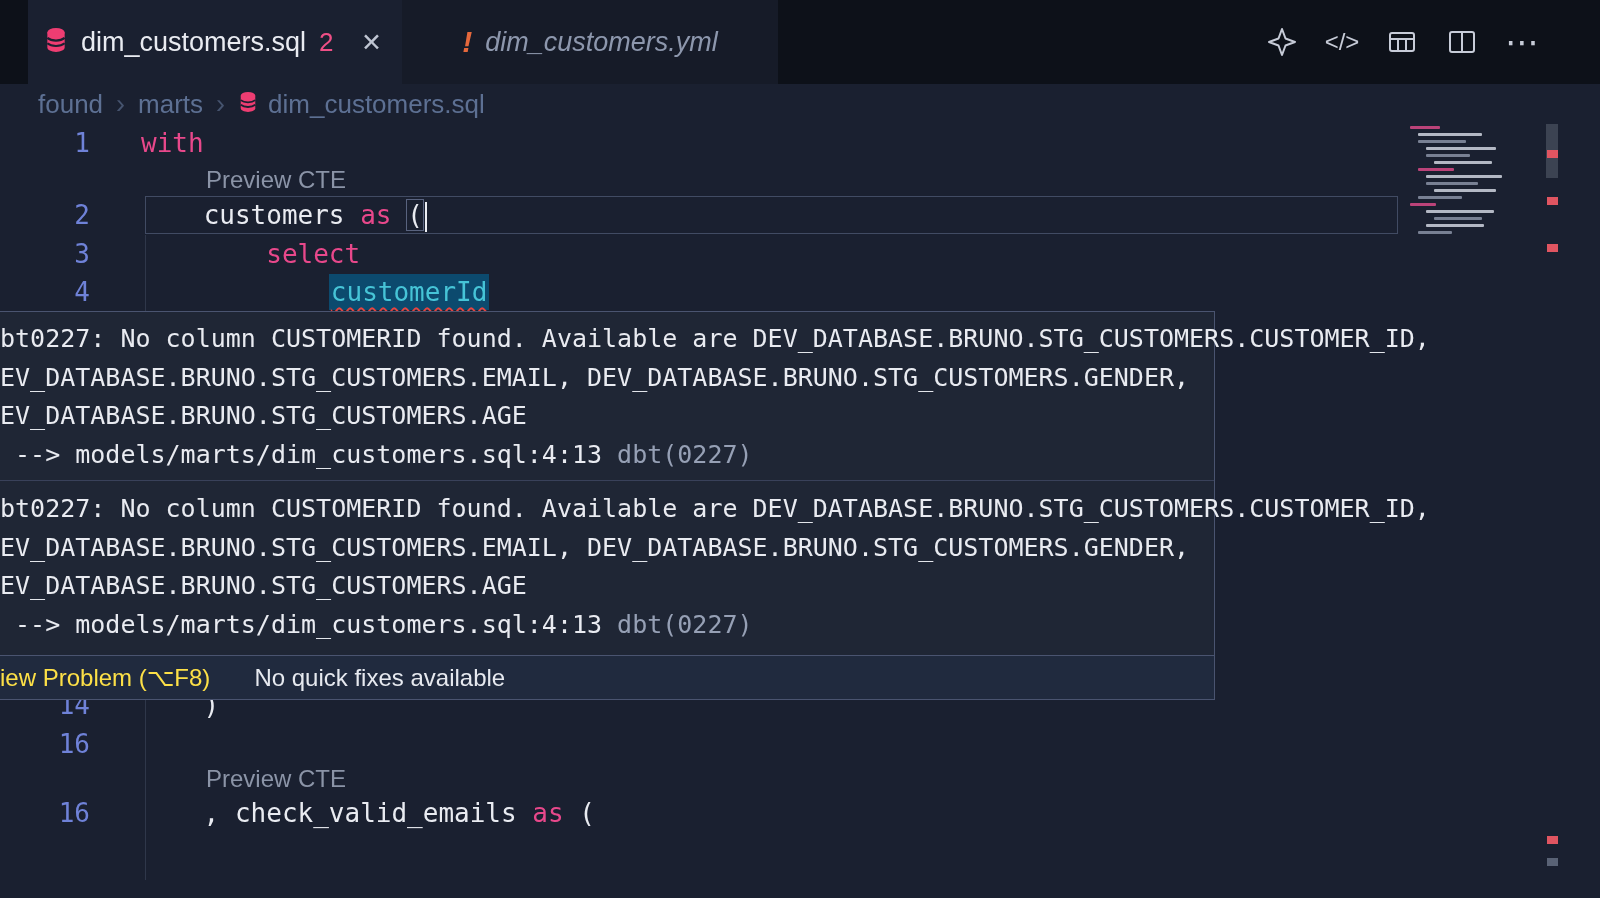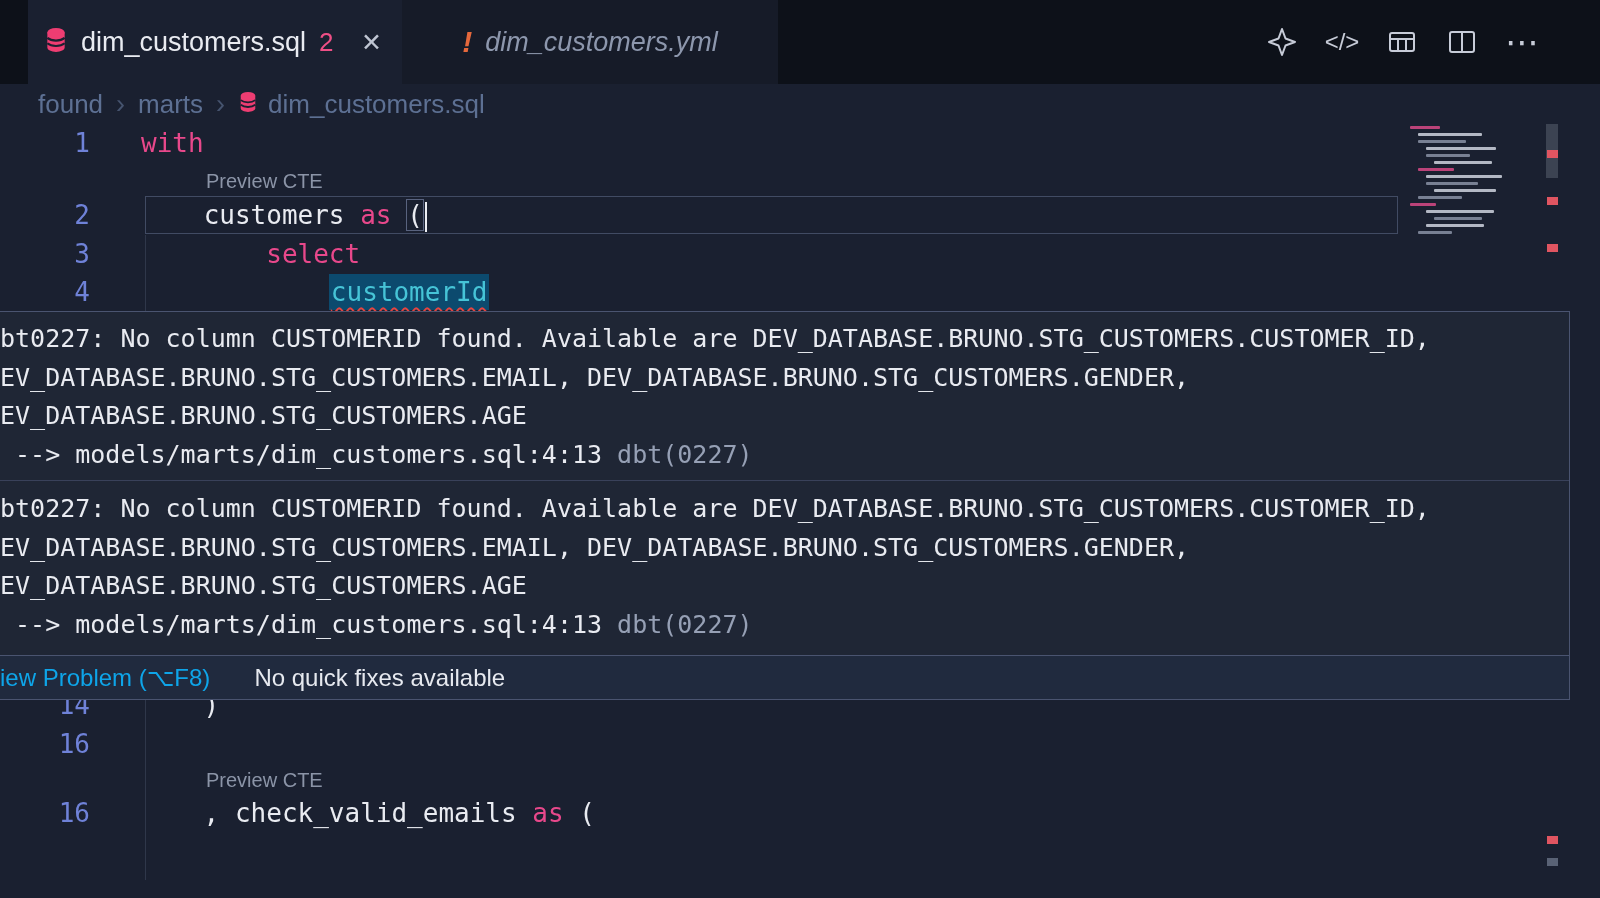--- a/index.html
+++ b/index.html
@@ -35,37 +35,37 @@
   .code-row { height:38.5px; line-height:38.5px; white-space:pre; }
   .lens-row { height:33.5px; line-height:33.5px; }
   .lines-bottom .lens-row { height:31px; line-height:31px; }
   .num { display:inline-block; width:92px; padding-right:2px; text-align:right; color:#6f82d8; }
   .code { margin-left:49px; white-space:pre; }
   .t-pl { color:#e9ebf1; }
   .t-kw { color:#e8488b; }
   .t-br { color:#e9ebf1; outline:1px solid #59637f; }
   .t-err { color:#46c4d7; background:#0c4a6e; padding:3px 2px;
            text-decoration:underline wavy #e8433f; text-decoration-thickness:2px; text-underline-offset:6px; }
-  .lens-text { margin-left:206px; font-family:"Liberation Sans","DejaVu Sans",sans-serif; font-size:20px; color:#8b94a7; cursor:pointer; }
+  .lens-text { margin-left:206px; font-family:"Liberation Sans","DejaVu Sans",sans-serif; font-size:24px; color:#8b94a7; cursor:pointer; }
   .cursor { display:inline-block; width:2px; height:30px; background:#eceef4; vertical-align:middle; margin-left:2px; }
   .current-frame { position:absolute; left:145px; top:196px; width:1253px; height:38px; border:1px solid #414b63; z-index:2; }
   .guide { position:absolute; width:1px; background:#2f374a; left:145px; z-index:0; }
   .guide-top { top:235px; height:76px; }
   .guide-bottom { top:700px; height:180px; }
   
-  .hover { position:absolute; left:0; top:311px; width:1570px; height:389px; z-index:5;
+  .hover { position:absolute; left:0; top:311px; width:1215px; height:389px; z-index:5;
            background:#1f2635; border:1px solid #4a5470; border-left:none;
            font-family:"DejaVu Sans Mono","Liberation Mono",monospace; font-size:25px; color:#e9ebf1; }
   .diag { padding-top:8px; }
   .diag-line { line-height:38.5px; white-space:pre; }
   .diag-src { color:#96a0b5; }
   .diag-divider { height:1px; background:#39415a; margin:6px 0 9px 0; }
   .hover-footer { position:absolute; left:0; bottom:0; width:100%; height:44px; background:#202a3e; border-top:1px solid #4a5470;
                   display:flex; align-items:center; font-family:"Liberation Sans","DejaVu Sans",sans-serif; font-size:24px; }
-  .footer-link { color:#0ea5e9; cursor:pointer; white-space:pre; }
+  .footer-link { color:#fde047; cursor:pointer; white-space:pre; }
   .footer-text { color:#e6e9ef; margin-left:44px; }
   
   .minimap { position:absolute; left:1402px; top:126px; width:136px; height:112px; cursor:pointer; }
   .mm-bar { height:3px; margin-bottom:4px; border-radius:1px; opacity:.85; }
   .scrollbar { position:absolute; left:1544px; top:84px; width:16px; height:814px; cursor:pointer; }
   .sb-thumb { position:absolute; left:2px; top:40px; width:12px; height:54px; background:#3c4352; }
   .sb-mark { position:absolute; left:3px; width:11px; height:8px; }
 </style>
 </head>
 <body>

